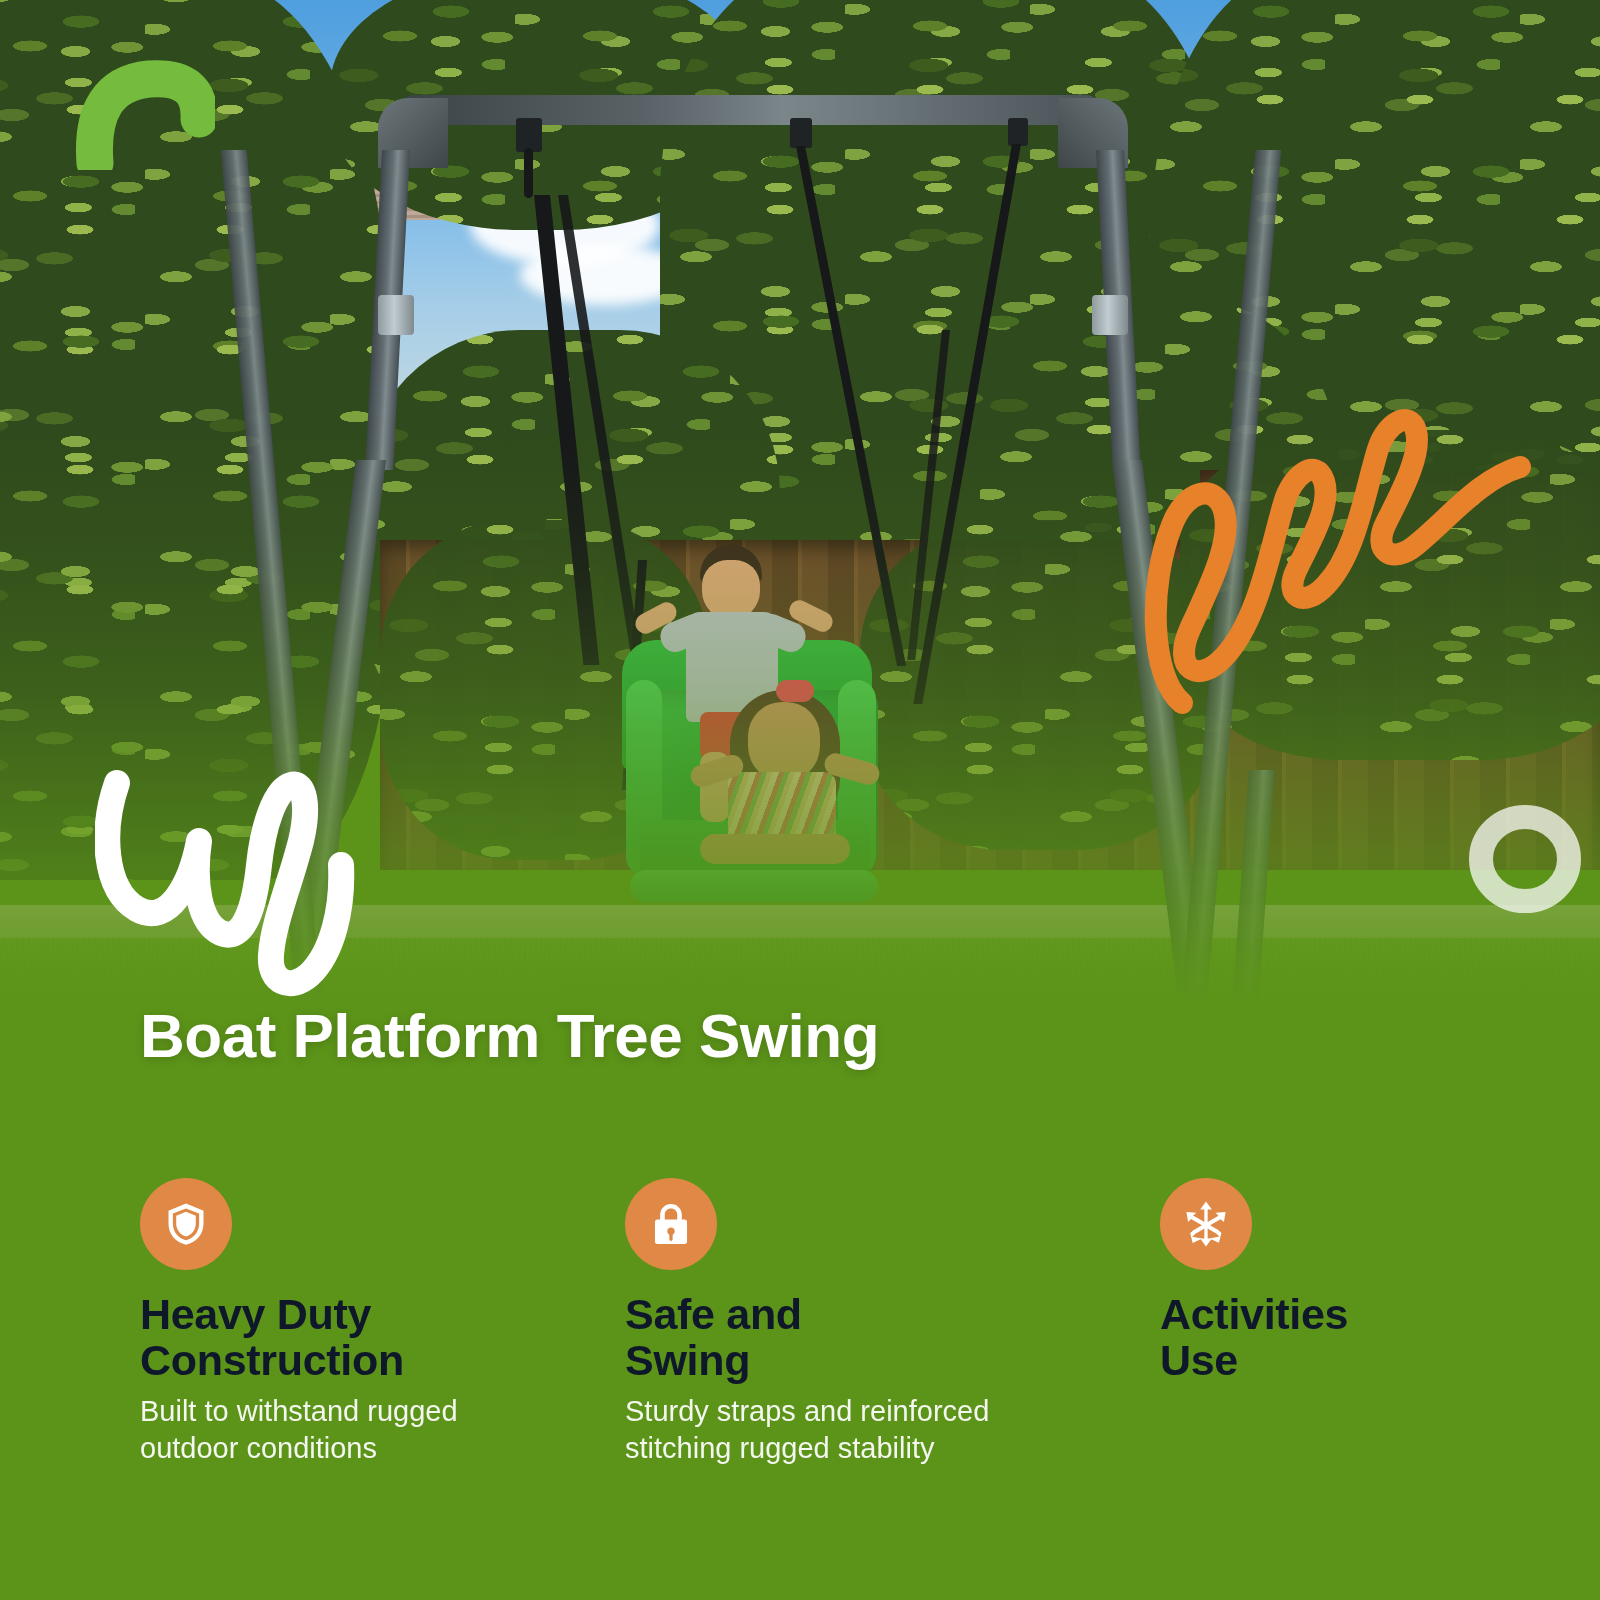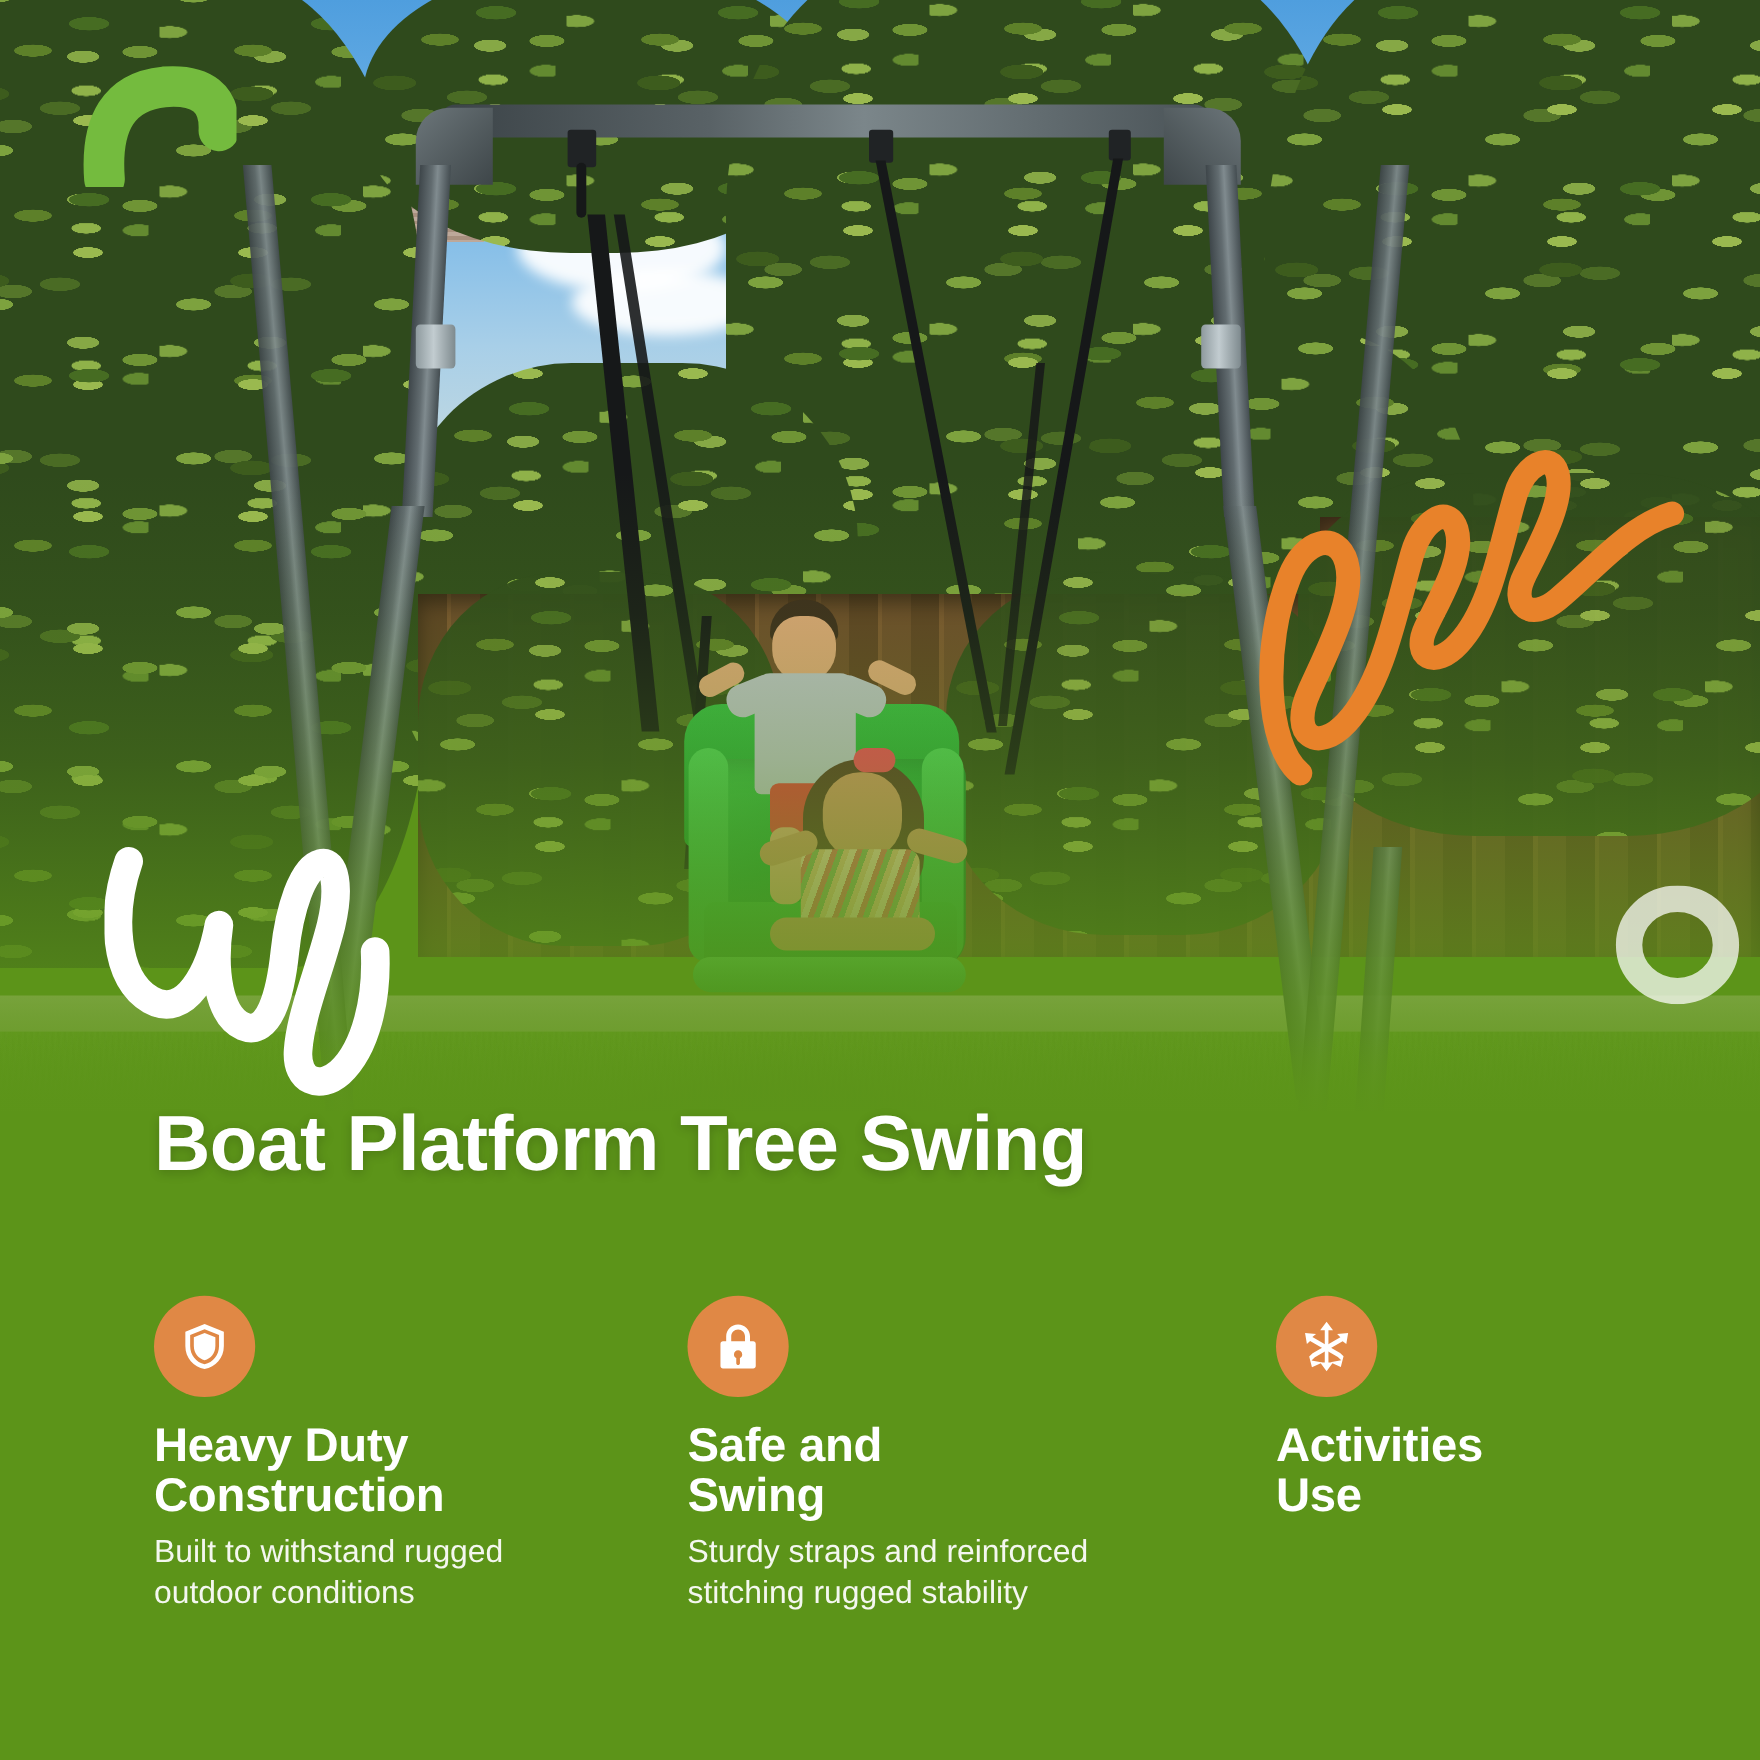--- a/index.html
+++ b/index.html
@@ -148,21 +148,21 @@
   }
 
   
   .decor { position:absolute; }
 
   
   #content { position:absolute; left:0; top:960px; width:1600px; height:640px; }
 
   .title {
     position:absolute; left:140px; top:40px;
-    font-size:71px; font-weight:bold; color:#ffffff;
+    font-size:62px; font-weight:bold; color:#ffffff;
     letter-spacing:-.5px; white-space:nowrap;
     text-shadow:0 2px 10px rgba(0,0,0,.18);
   }
   .subtitle {
     position:absolute; left:140px; top:118px;
     font-size:50px; font-weight:400; color:#ffffff;
     letter-spacing:.2px; white-space:nowrap;
     text-shadow:0 2px 8px rgba(0,0,0,.14);
   }
 
@@ -174,21 +174,21 @@
 
   .icon-circle {
     width:92px; height:92px; border-radius:50%;
     background:#e08845;
     display:flex; align-items:center; justify-content:center;
   }
   .icon-circle svg { width:50px; height:50px; display:block; }
 
   .f-title {
     margin-top:22px;
-    font-size:43px; font-weight:bold; color:#ffffff;
+    font-size:43px; font-weight:bold; color:#0f172a;
     line-height:1.06; letter-spacing:-.3px;
     white-space:pre-line;
   }
   .f-desc {
     margin-top:10px;
     font-size:29px; font-weight:400; color:#f4f7ef;
     line-height:1.28;
     white-space:pre-line;
   }
 </style>

